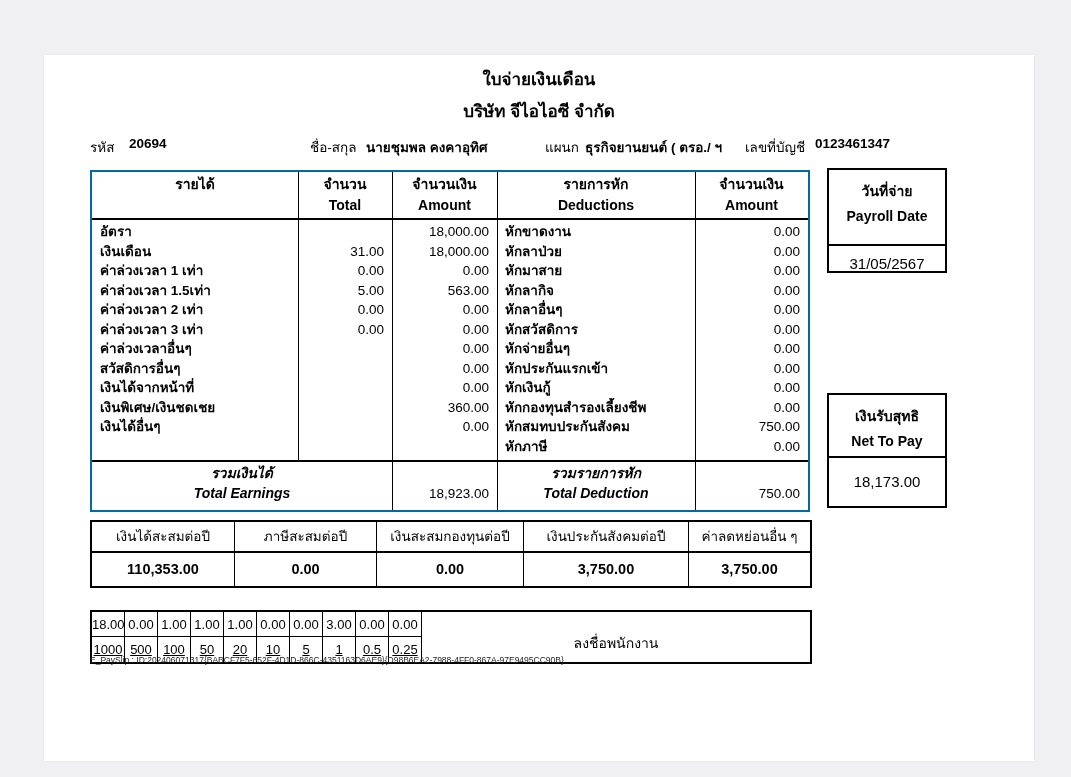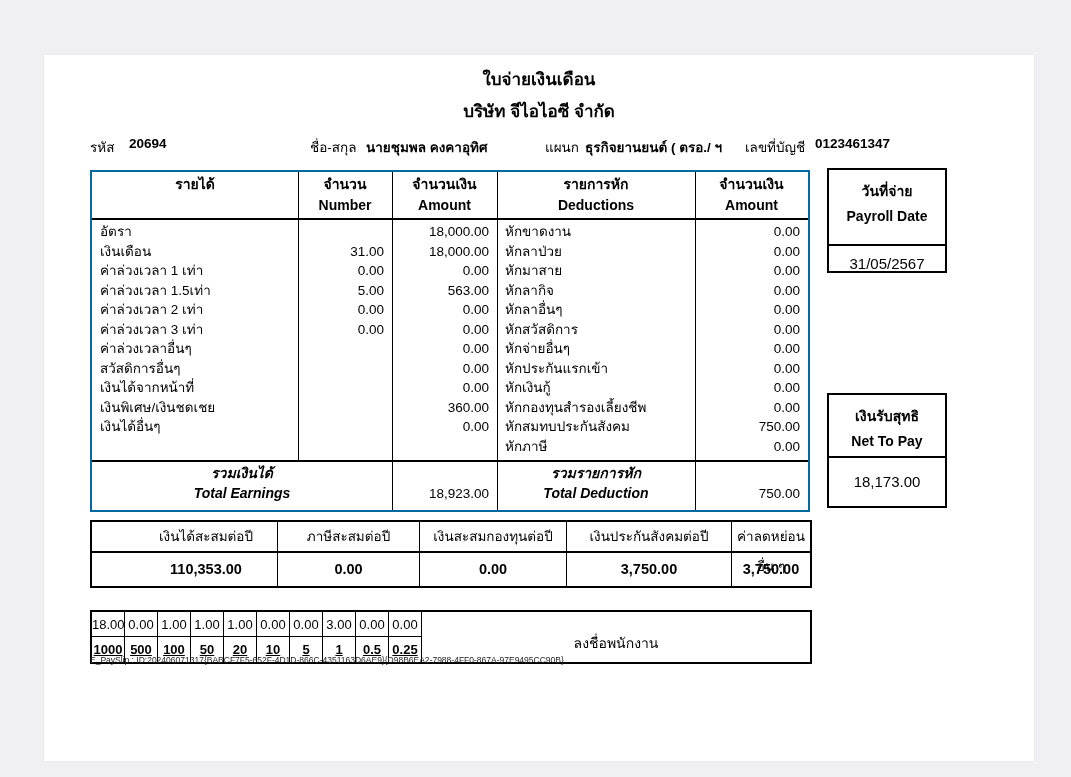--- a/index.html
+++ b/index.html
@@ -24,47 +24,47 @@
 
   .inforow { font-size:13.5px; top:81px; white-space:nowrap; }
 
   
   .maintable { left:46px; top:115px; width:720px; height:342px; border:2px solid #0369a1; }
   .vline { position:absolute; width:1px; background:#000; }
   .hline { position:absolute; height:2px; background:#000; left:0; }
   .hcell { position:absolute; top:0; height:46px; text-align:center; font-weight:bold; font-size:14px; line-height:21px; padding-top:2px; }
   .colstack { position:absolute; top:46px; font-size:13.5px; line-height:19.5px; padding-top:4px; }
   .colstack div { height:19.5px; white-space:nowrap; overflow:hidden; }
-  .lblcol div { font-weight:normal; }
+  .lblcol div { font-weight:bold; }
   .numcol { text-align:right; }
   .totlabel { position:absolute; top:291px; text-align:center; font-size:14px; font-weight:bold; line-height:20px;font-style:italic; }
   .totamount { position:absolute; top:312px; text-align:right; font-size:13.5px; line-height:20px; }
 
   
   .sidebox { border:2px solid #000; width:120px; }
   .sidebox .head { text-align:center; font-weight:bold; font-size:14px; line-height:25px; padding-top:9px; border-bottom:2px solid #000; }
   .sidebox .val { text-align:center; font-size:15px; }
 
   
   .ytd { left:46px; top:465px; width:722px; height:68px; border:2px solid #000; }
-  .ytd .row { display:flex; width:100%;padding-left:43px; }
+  .ytd .row { display:flex; width:100%; }
   .ytd .hrow { height:31px; border-bottom:2px solid #000; }
   .ytd .vrow { height:33px; }
   .ytd .cell { text-align:center; border-right:1px solid #000; }
   .ytd .cell:last-child { border-right:none; }
   .ytd .hrow .cell { font-size:13.5px; line-height:30px; }
   .ytd .vrow .cell { font-size:14.5px; font-weight:bold; line-height:32px; }
   .w1 { width:143px; } .w2 { width:142px; } .w3 { width:147px; } .w4 { width:165px; } .w5 { flex:1; }
 
   
   .denom { left:46px; top:555px; width:722px; height:54px; border:2px solid #000;
            display:grid; grid-template-columns:repeat(10,33px) 1fr; grid-template-rows:25px 25px; }
   .denom .dc { border-right:1px solid #000; text-align:center; font-size:13px; line-height:25px; }
   .denom .toprow { border-bottom:1px solid #000; }
-  .denom .dval { text-decoration:underline;font-weight:bold; }
+  .denom .dval { text-decoration:underline; }
   .denom .sig { grid-row:1 / span 2; grid-column:11; text-align:center; font-size:14px; line-height:34px; padding-top:14px; }
 
   .footer { left:46px; top:600px; font-size:8.5px; color:#222; white-space:nowrap; }
 </style>
 </head>
 <body>
 
 <div class="paper">
 
   <div class="abs title" style="top:10px;">ใบจ่ายเงินเดือน</div>
@@ -86,21 +86,21 @@
     <div class="vline" style="left:405px; top:0; height:338px;"></div>
     <div class="vline" style="left:603px; top:0; height:338px;"></div>
     <div class="hline" style="top:46px; width:716px;"></div>
     <div class="hline" style="top:288px; width:716px;"></div>
 
     <div class="hcell" style="left:0; width:206px;">
       <div>รายได้</div>
     </div>
     <div class="hcell" style="left:206px; width:94px;">
       <div>จำนวน</div>
-      <div>Number</div>
+      <div>Total</div>
     </div>
     <div class="hcell" style="left:300px; width:105px;">
       <div>จำนวนเงิน</div>
       <div>Amount</div>
     </div>
     <div class="hcell" style="left:405px; width:198px;">
       <div>รายการหัก</div>
       <div>Deductions</div>
     </div>
     <div class="hcell" style="left:603px; width:113px;">

